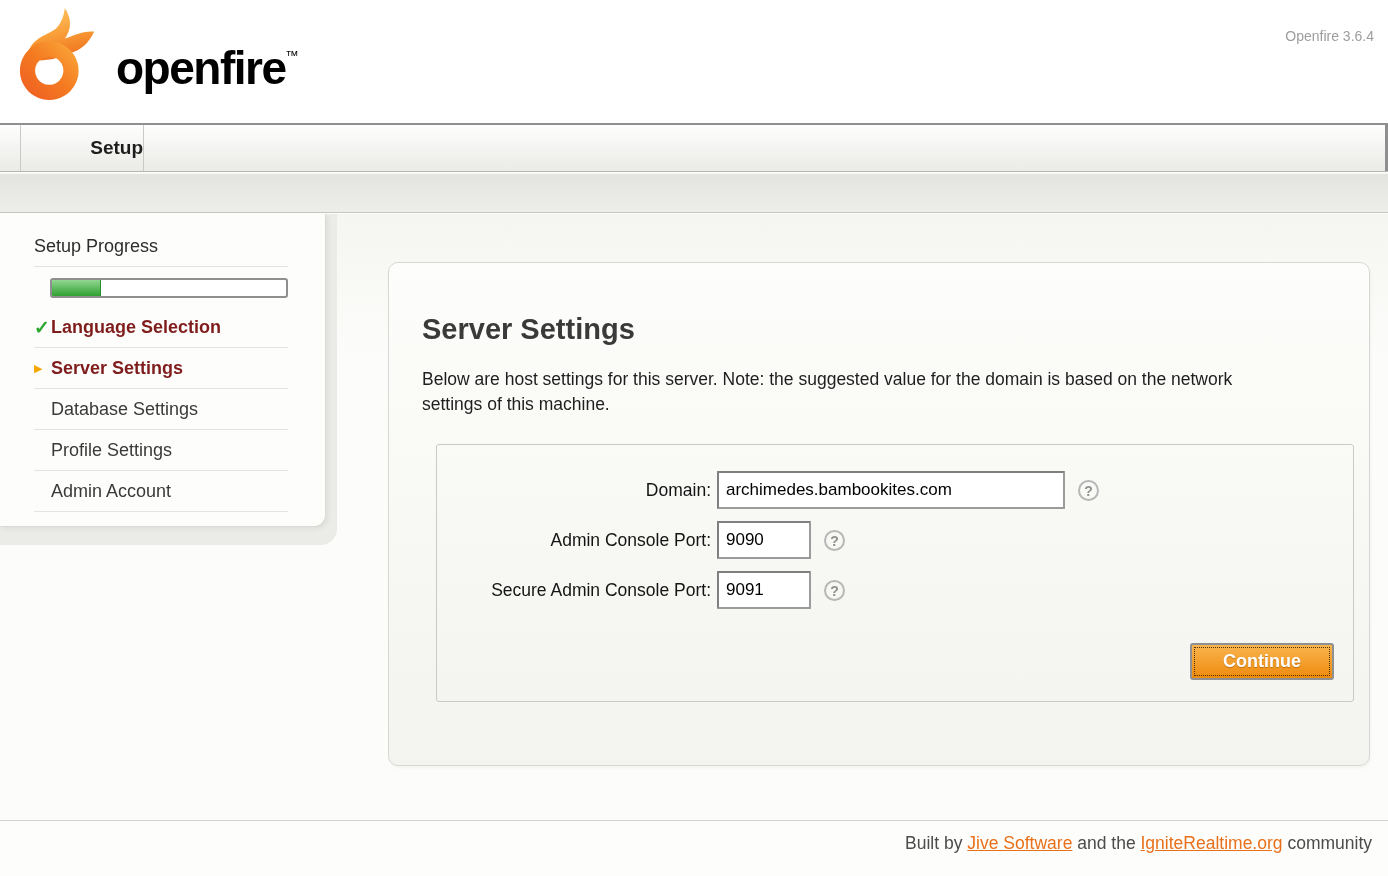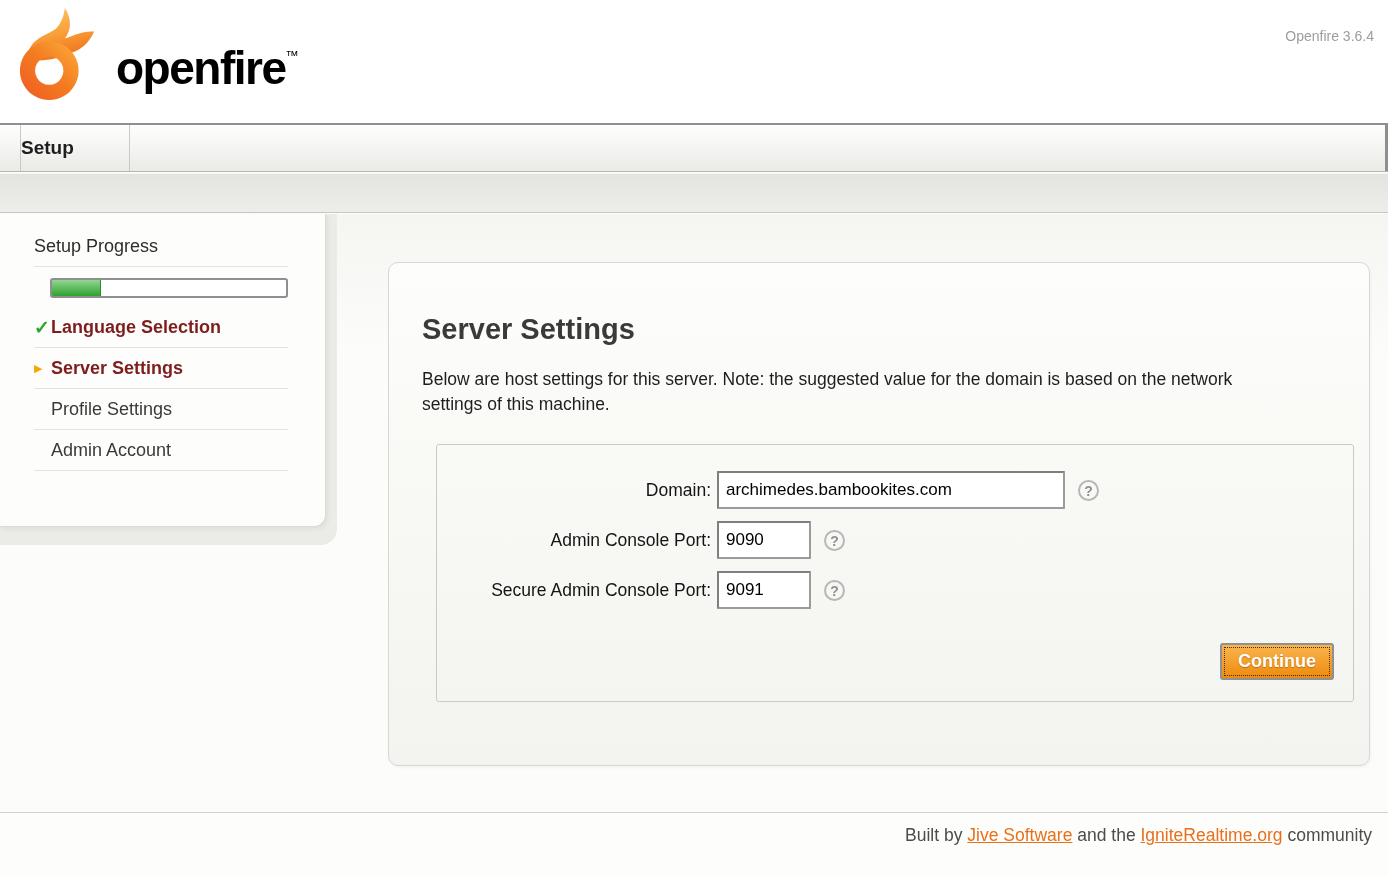--- a/index.html
+++ b/index.html
@@ -20,23 +20,23 @@
   .logo-tm { font-size: 13px; font-weight: 400; vertical-align: 24px; letter-spacing: 0; }
   .version { position: absolute; top: 28px; right: 14px; font-size: 14px; color: #9d9d9d; }
 
   
   .tabbar {
     position: absolute; top: 123px; left: 0; right: 0; height: 49px;
     background: linear-gradient(#fefefd, #eaeae6);
     border-top: 2px solid #8f8f8f; border-bottom: 1px solid #b5b5b1;
   }
   .tab-setup {
-    position: absolute; left: 20px; top: 0; width: 110px; height: 100%;
+    position: absolute; left: 20px; top: 0; width: 124px; height: 100%;
     border-left: 1px solid #c9c9c5; border-right: 1px solid #c9c9c5;
-    text-align: left; line-height: 46px; font-weight: bold; font-size: 19px; color: #1e1e1e;
+    text-align: right; line-height: 46px; font-weight: bold; font-size: 19px; color: #1e1e1e;
     cursor: pointer;
   }
   .tabbar-edge { position: absolute; right: 0; top: 0; width: 3px; height: 100%; background: #8f8f8f; }
 
   .subbar {
     position: absolute; top: 173px; left: 0; right: 0; height: 40px;
     background: linear-gradient(#e3e3df, #edede9);
     border-bottom: 1px solid #c6c6c2; box-shadow: inset 0 1px 0 #f6f6f3;
   }
 
@@ -95,32 +95,32 @@
     color: #000; background: #fff;
   }
   .input-wide { width: 348px; }
   .input-narrow { width: 94px; }
   .help-icon {
     width: 21px; height: 21px; border: 2px solid #b7b7b7; border-radius: 50%;
     color: #8f8f8f; font-size: 14px; font-weight: bold; text-align: center;
     line-height: 18px; margin-left: 13px; flex-shrink: 0; cursor: pointer;
   }
   .continue-btn {
-    position: absolute; right: 19px; bottom: 21px; width: 114px; height: 37px;
+    position: absolute; right: 19px; bottom: 21px; width: 144px; height: 37px;
     background: linear-gradient(#f9b54e, #ee8a0e);
     border: 2px solid #8e9092; border-radius: 3px;
     color: #ffffff; font-weight: bold; font-size: 18px;
     font-family: "Liberation Sans", sans-serif;
     outline: 1px dotted #4a3200; outline-offset: -5px;
     text-shadow: 0 1px 1px rgba(140,70,0,0.5); cursor: pointer; margin-left: 20px;
   }
 
   
   .footer {
-    position: absolute; left: 0; right: 0; bottom: 0; height: 64px;
+    position: absolute; left: 0; right: 0; bottom: 0; height: 56px;
     border-top: 1px solid #d2d2ce; background: #fdfdfc;
   }
   .footer-text { position: absolute; top: 12px; right: 16px; font-size: 17.5px; color: #4c4c4c; }
   .footer-link { color: #e8701a; text-decoration: underline; cursor: pointer; }
 </style>
 </head>
 <body>
 
 <div class="page">
 
@@ -166,20 +166,24 @@
           <div class="item done">
             <span class="slot check-icon">✓</span>
             <span class="label">Language Selection</span>
           </div>
           <div class="item current">
             <span class="slot arrow-icon">▶</span>
             <span class="label">Server Settings</span>
           </div>
           <div class="item">
             <span class="slot"></span>
+            <span class="label">Database Settings</span>
+          </div>
+          <div class="item">
+            <span class="slot"></span>
             <span class="label">Profile Settings</span>
           </div>
           <div class="item">
             <span class="slot"></span>
             <span class="label">Admin Account</span>
           </div>
         </div>
       </div>
     </div>
 

